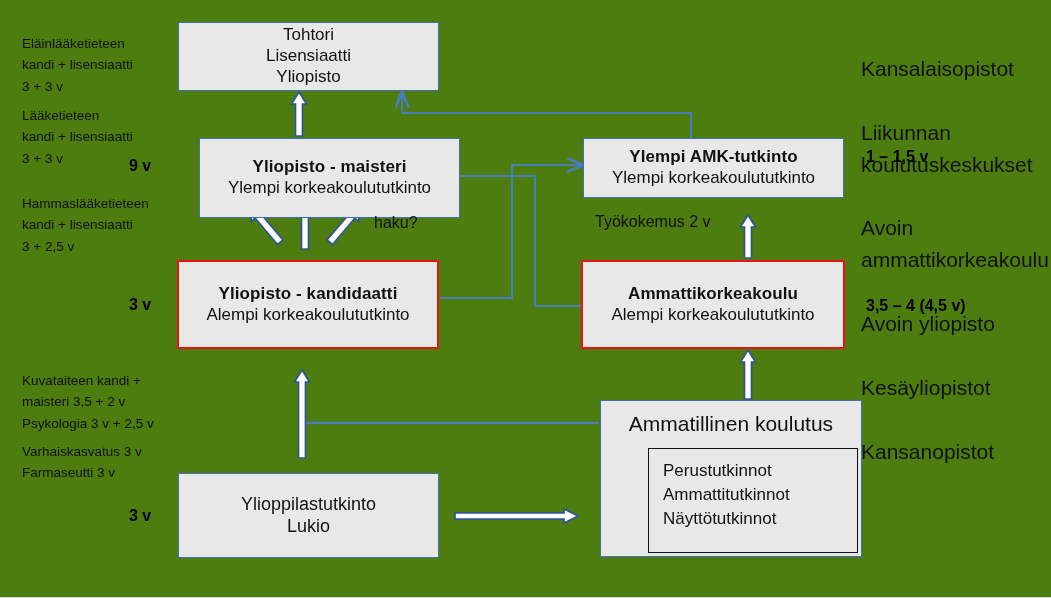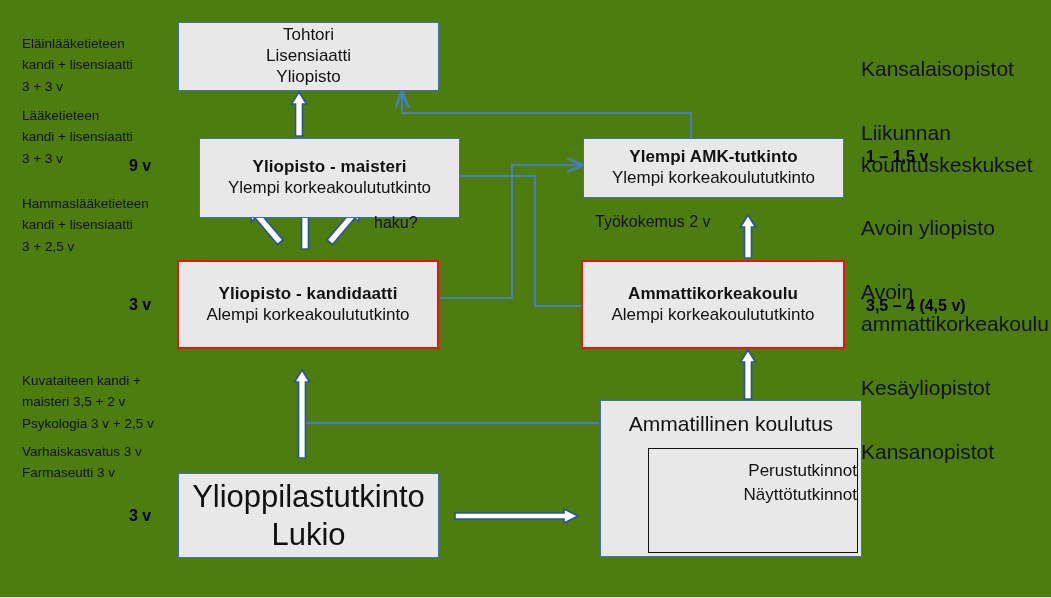--- a/index.html
+++ b/index.html
@@ -45,21 +45,21 @@
     font-size: 17px;
     letter-spacing: .1px;
   }
   .node .sub {
     font-size: 17px;
   }
   .node .plain {
     font-size: 17px;
   }
   .node.big .plain {
-    font-size: 31px;
+    font-size: 18px;
   }
 
   
   .txt {
     position: absolute;
     color: #111111;
     font-size: 13.5px;
     line-height: 1.58;
     white-space: pre-line;
   }
@@ -93,21 +93,21 @@
   
   .inner-box {
     position: absolute;
     box-sizing: border-box;
     border: 1.5px solid #111111;
     background: #e8e8e8;
     padding: 10px 0 0 14px;
     font-size: 17px;
     line-height: 1.42;
     color: #111111;
-    text-align: right;
+    text-align: left;
   }
 </style>
 </head>
 <body>
 
 <div id="canvas">
 
   <svg id="wires" viewBox="0 0 1051 598" xmlns="http://www.w3.org/2000/svg">
     <defs>
       <marker id="ah" markerWidth="9" markerHeight="9" refX="7.6" refY="3.2" orient="auto" markerUnits="strokeWidth">
@@ -173,22 +173,22 @@
 3 + 2,5 v</div>
   <div class="txt" style="left:22px; top:370px; width:180px;">Kuvataiteen kandi +
 maisteri 3,5 + 2 v
 Psykologia 3 v + 2,5 v</div>
   <div class="txt" style="left:22px; top:441px; width:180px;">Varhaiskasvatus 3 v
 Farmaseutti 3 v</div>
 
   <div class="txt big" style="left:861px; top:21px; width:190px;">
     <div>Kansalaisopistot</div>
     <div>Liikunnan koulutuskeskukset</div>
+    <div>Avoin ammattikorkeakoulu</div>
     <div>Avoin yliopisto</div>
-    <div>Avoin ammattikorkeakoulu</div>
     <div>Kesäyliopistot</div>
     <div>Kansanopistot</div>
   </div>
 
   <div class="node" style="left:178px; top:22px; width:261px; height:69px;">
     <div class="plain">Tohtori</div>
     <div class="plain">Lisensiaatti</div>
     <div class="plain">Yliopisto</div>
   </div>
 
@@ -211,20 +211,21 @@
     <div class="ttl">Ammattikorkeakoulu</div>
     <div class="sub">Alempi korkeakoulututkinto</div>
   </div>
 
   <div class="node" style="left:600px; top:400px; width:262px; height:157px;
               justify-content:flex-start; padding-top:10px;">
     <div class="plain" style="font-size:21px;">Ammatillinen koulutus</div>
   </div>
   <div class="inner-box" style="left:648px; top:448px; width:210px; height:105px;">
     <div>Perustutkinnot</div>
+    <div>Ammattitutkinnot</div>
     <div>Näyttötutkinnot</div>
   </div>
 
   <div class="node big" style="left:178px; top:473px; width:261px; height:85px;">
     <div class="plain">Ylioppilastutkinto</div>
     <div class="plain">Lukio</div>
   </div>
 
   <div class="yr" style="left:129px; top:157px;">9 v</div>
   <div class="yr" style="left:129px; top:296px;">3 v</div>

